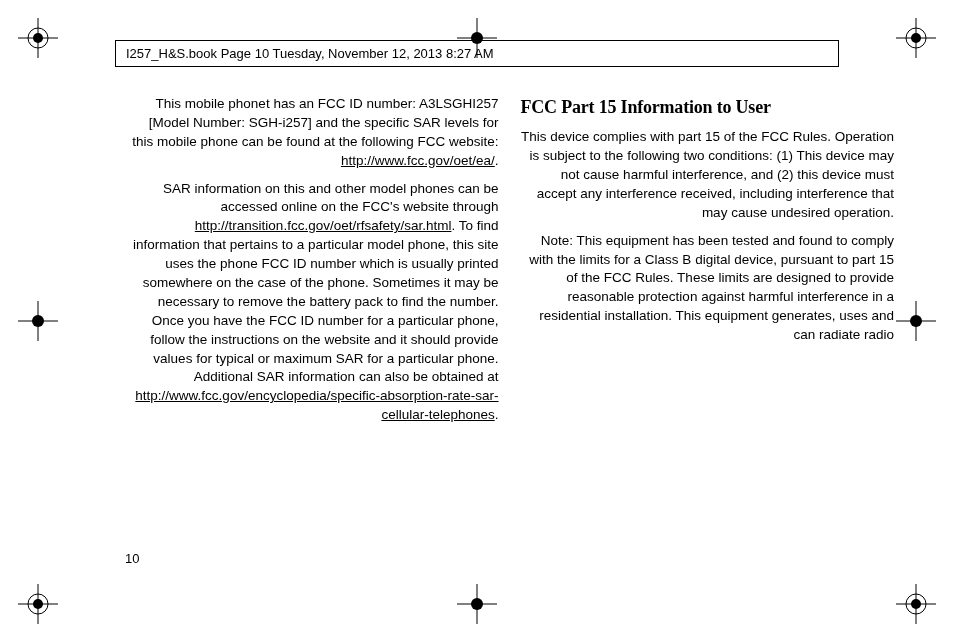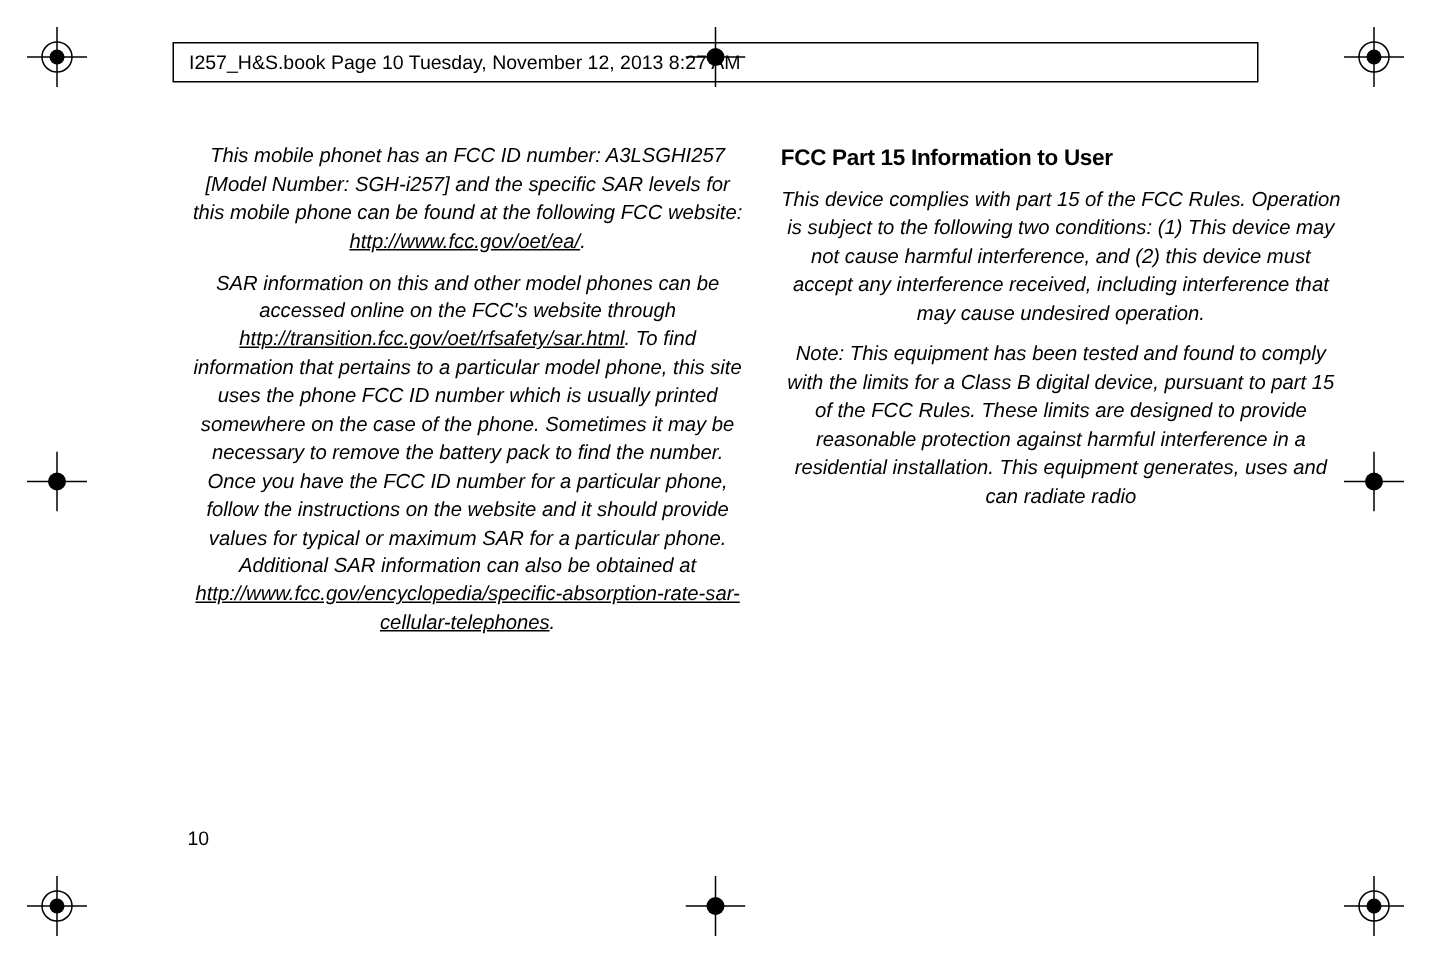--- a/index.html
+++ b/index.html
@@ -20,21 +20,21 @@
     .crop-tl { top: 18px; left: 18px; }
     .crop-tr { top: 18px; right: 18px; }
     .crop-bl { bottom: 18px; left: 18px; }
     .crop-br { bottom: 18px; right: 18px; }
     .crop-ml { top: 50%; left: 18px; transform: translateY(-50%); }
     .crop-mr { top: 50%; right: 18px; transform: translateY(-50%); }
     .crop-mt { top: 18px; left: 50%; transform: translateX(-50%); }
     .crop-mb { bottom: 18px; left: 50%; transform: translateX(-50%); }
     .header-bar {
       position: absolute;
-      top: 28px;
+      top: 40px;
       left: 115px;
       right: 115px;
       border: 1px solid #000;
       padding: 5px 10px;
       font-size: 13px;
     }
     .content {
       position: absolute;
       top: 95px;
       left: 125px;
@@ -42,28 +42,27 @@
       display: flex;
       gap: 22px;
     }
     .col {
       flex: 1;
       font-size: 13.5px;
       line-height: 1.4;
     }
     .col p {
       margin-bottom: 9px;
-      text-align: center;
-      font-style: italic;
+      text-align: right;
     }
     .link { text-decoration: underline; }
     .section-heading {
-      font-family: Liberation Sans, sans-serif;
+      font-family: Liberation Serif, serif;
       font-weight: 900;
-      font-size: 15px;
+      font-size: 18px;
       margin-bottom: 8px;
       letter-spacing: -0.2px;
     }
     .page-number {
       position: absolute;
       bottom: 76px;
       left: 125px;
       font-size: 13px;
       text-align: right;
     }

